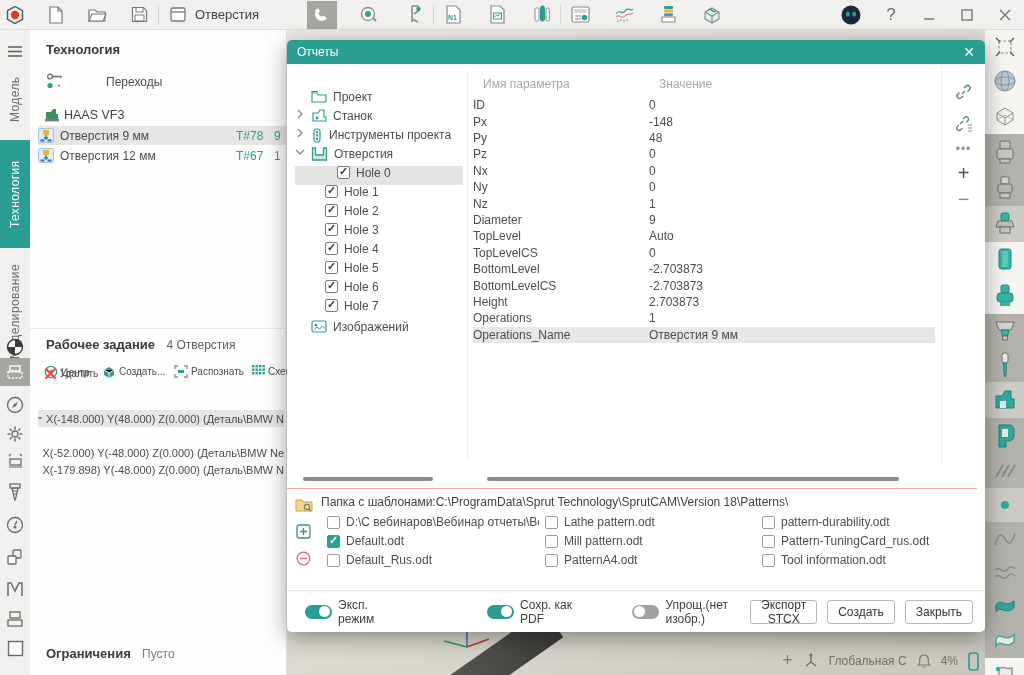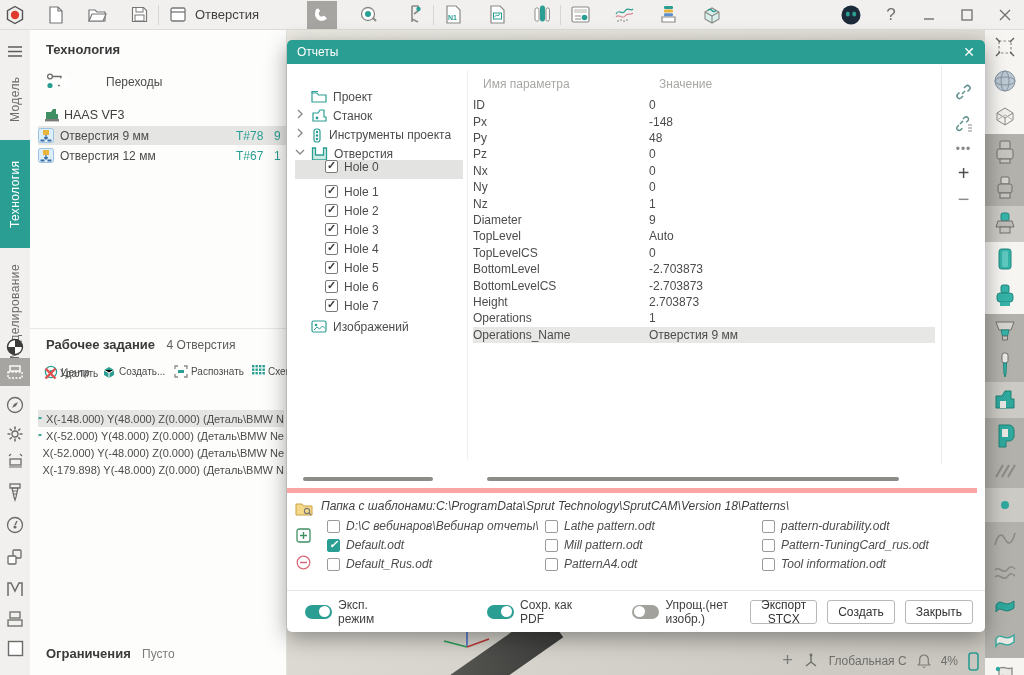--- a/index.html
+++ b/index.html
@@ -69,21 +69,21 @@
   .cb.plain.checked { background:#fff; border-color:#7a7a77; }
   .cb.plain.checked::after { content:"✓"; color:#3c3c3c; }
   .phead { position:absolute; color:#a9a8a5; font-size:12px; }
   .prow { position:absolute; left:186px; right:50px; height:16.4px; display:flex; align-items:center; }
   .prow.selected { background:#e7e7e5; }
   .prow .pn { width:176px; color:#4c4c4c; }
   .prow .pv { color:#4c4c4c; }
   .hscroll { position:absolute; height:4px; background:#8c8b88; border-radius:2px; }
   #dlg-side { position:absolute; right:0; top:26px; width:44px; bottom:168px; border-left:1px solid #ececea;
     display:flex; flex-direction:column; align-items:center; gap:14px; padding-top:18px; }
-  #tpl { position:absolute; left:0; right:8px; top:448px; height:102px; border-top:5px solid #fca5a5;font-style:italic; }
+  #tpl { position:absolute; left:0; right:8px; top:448px; height:102px; border-top:1px solid #fca5a5; }
   .tpl-file { position:absolute; display:flex; align-items:center; gap:6px; width:212px; overflow:hidden;
     white-space:nowrap; color:#4c4c4c; font-size:12px; }
   #dlg-footer { position:absolute; left:0; right:0; bottom:0; height:42px; border-top:1px solid #e5e5e3;
     display:flex; align-items:center; }
   .toggle { width:27px; height:14px; border-radius:7px; position:relative; flex:0 0 auto; }
   .toggle.on { background:#2b9e93; }
   .toggle.off { background:#a3a19e; }
   .toggle .knob { position:absolute; top:1.5px; width:11px; height:11px; border-radius:50%; background:#fff; }
   .toggle.on .knob { right:2px; }
   .toggle.off .knob { left:2px; }
@@ -430,28 +430,20 @@
   </div>
 
   <div class="job-item selected" style="top:380px">
     <svg width="14" height="13" viewBox="0 0 14 13">
         <path d="M2 1v11" stroke="#8a8a87" stroke-width="1.4"></path>
         <path d="M3 1.5c3-1.5 5 1.5 9 0v6c-4 1.5-6-1.5-9 0z" fill="#2aa79b"></path>
         <path d="M3 4.5c3-1.5 5 1.5 9 0" stroke="#1f8075" fill="none"></path>
       </svg>
     <span>X(-148.000) Y(48.000) Z(0.000) (Деталь\BMW N</span>
   </div>
-  <div class="job-item" style="top:397px">
-    <svg width="14" height="13" viewBox="0 0 14 13">
-        <path d="M2 1v11" stroke="#8a8a87" stroke-width="1.4"></path>
-        <path d="M3 1.5c3-1.5 5 1.5 9 0v6c-4 1.5-6-1.5-9 0z" fill="#2aa79b"></path>
-        <path d="M3 4.5c3-1.5 5 1.5 9 0" stroke="#1f8075" fill="none"></path>
-      </svg>
-    <span>X(-52.000) Y(48.000) Z(0.000) (Деталь\BMW Ne</span>
-  </div>
   <div class="job-item" style="top:414px">
     <svg width="14" height="13" viewBox="0 0 14 13">
         <path d="M2 1v11" stroke="#8a8a87" stroke-width="1.4"></path>
         <path d="M3 1.5c3-1.5 5 1.5 9 0v6c-4 1.5-6-1.5-9 0z" fill="#2aa79b"></path>
         <path d="M3 4.5c3-1.5 5 1.5 9 0" stroke="#1f8075" fill="none"></path>
       </svg>
     <span>X(-52.000) Y(-48.000) Z(0.000) (Деталь\BMW Ne</span>
   </div>
   <div class="job-item" style="top:431px">
     <svg width="14" height="13" viewBox="0 0 14 13">
@@ -653,21 +645,21 @@
   <div class="dtree-row" style="top:107px">
     <svg class="chev" viewBox="0 0 10 10">
         <path d="M1 3l4 4 4-4" fill="none" stroke="#8a8a87" stroke-width="1.4"></path>
       </svg>
     <svg width="17" height="14" viewBox="0 0 17 14">
         <path d="M1.5 1v12h14V1h-3v7h-8V1z" fill="#cfe9e5" stroke="#2b9e93" stroke-width="1.3"></path>
       </svg>
     <span>Отверстия</span>
   </div>
 
-  <div class="dtree-row selected" style="top:120px; padding-left:30px">
+  <div class="dtree-row selected" style="top:126px; padding-left:42px">
     <span class="cb plain checked"></span>
     <span>Hole 0</span>
   </div>
   <div class="dtree-row" style="top:145px; padding-left:30px">
     <span class="cb plain checked"></span>
     <span>Hole 1</span>
   </div>
   <div class="dtree-row" style="top:164px; padding-left:30px">
     <span class="cb plain checked"></span>
     <span>Hole 2</span>

